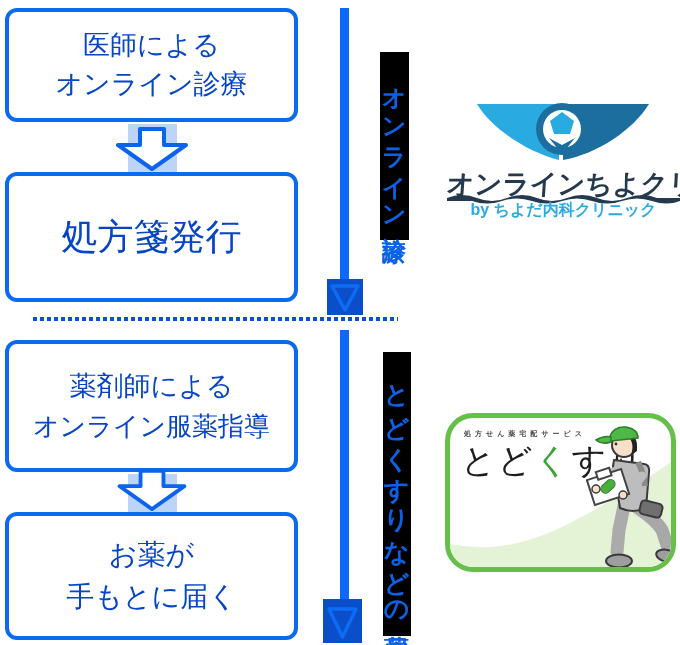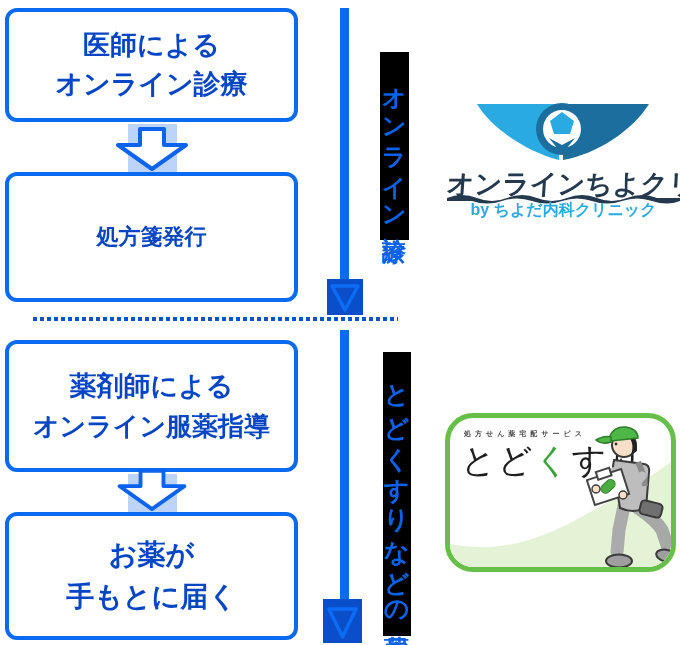--- a/index.html
+++ b/index.html
@@ -5,25 +5,25 @@
   html,body{margin:0;padding:0;background:#fff;}
   .stage{
     position:relative;width:680px;height:645px;background:#fff;overflow:hidden;
     font-family:"Liberation Sans","DejaVu Sans",sans-serif;
   }
   
   .fbox{
     position:absolute;left:5px;width:293px;box-sizing:border-box;
     border:4px solid #0a6af0;border-radius:12px;background:#fff;
     display:flex;flex-direction:column;justify-content:center;align-items:center;
-    color:#0646c5;font-weight:bold;text-align:center;
+    color:#0646c5;font-weight:normal;text-align:center;
   }
   .fbox span{display:block;}
   .b1{top:8px;height:114px;font-size:27px;line-height:1.45;}
-  .b2{top:172px;height:130px;font-size:22px;line-height:1.2;}
+  .b2{top:172px;height:130px;font-size:36px;line-height:1.2;}
   .b3{top:340px;height:132px;font-size:27px;line-height:1.5;}
   .b3 .l2{font-size:26px;}
   .b4{top:512px;height:128px;font-size:28px;line-height:1.5;}
   
   .band{position:absolute;left:128px;width:49px;background:#bcd4f7;}
   .band1{top:124px;height:48px;}
   .band2{top:474px;height:38px;}
   .conn{position:absolute;left:116px;}
   .conn1{top:127px;}
   .conn2{top:469px;}

